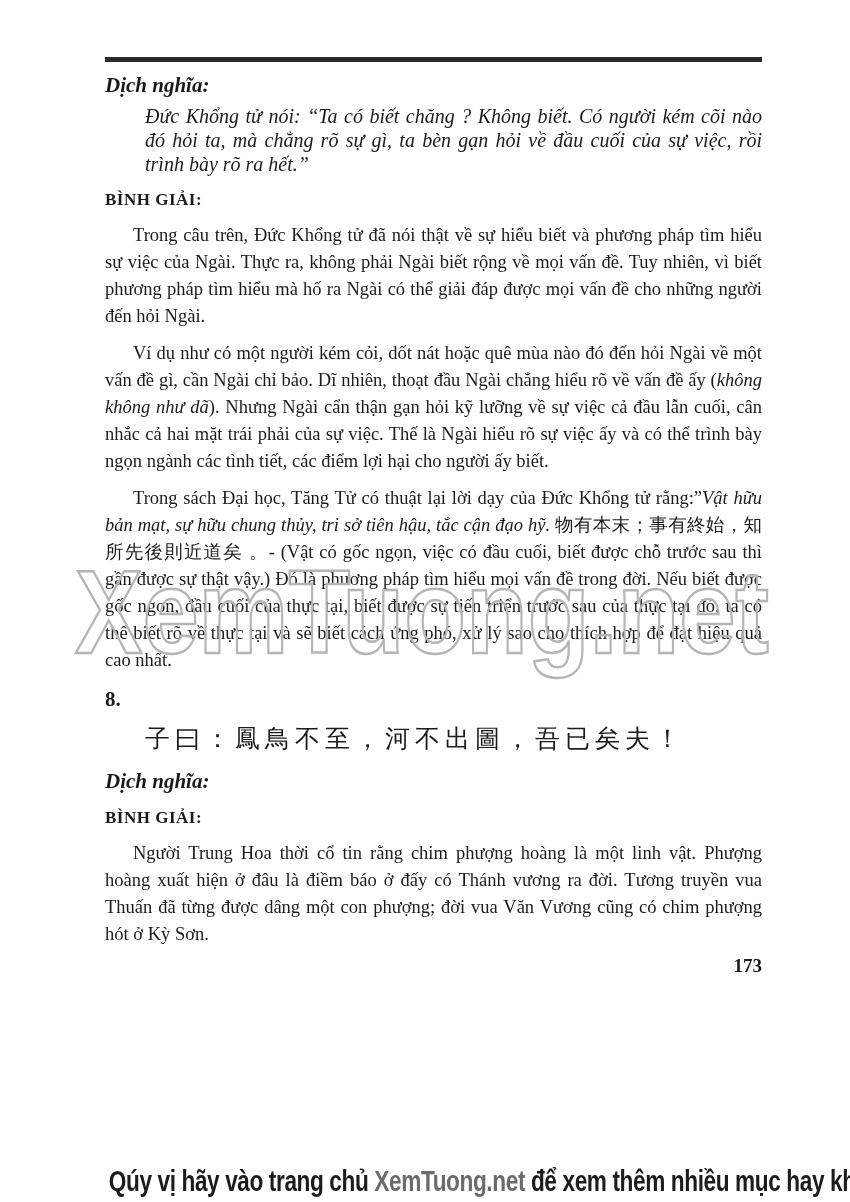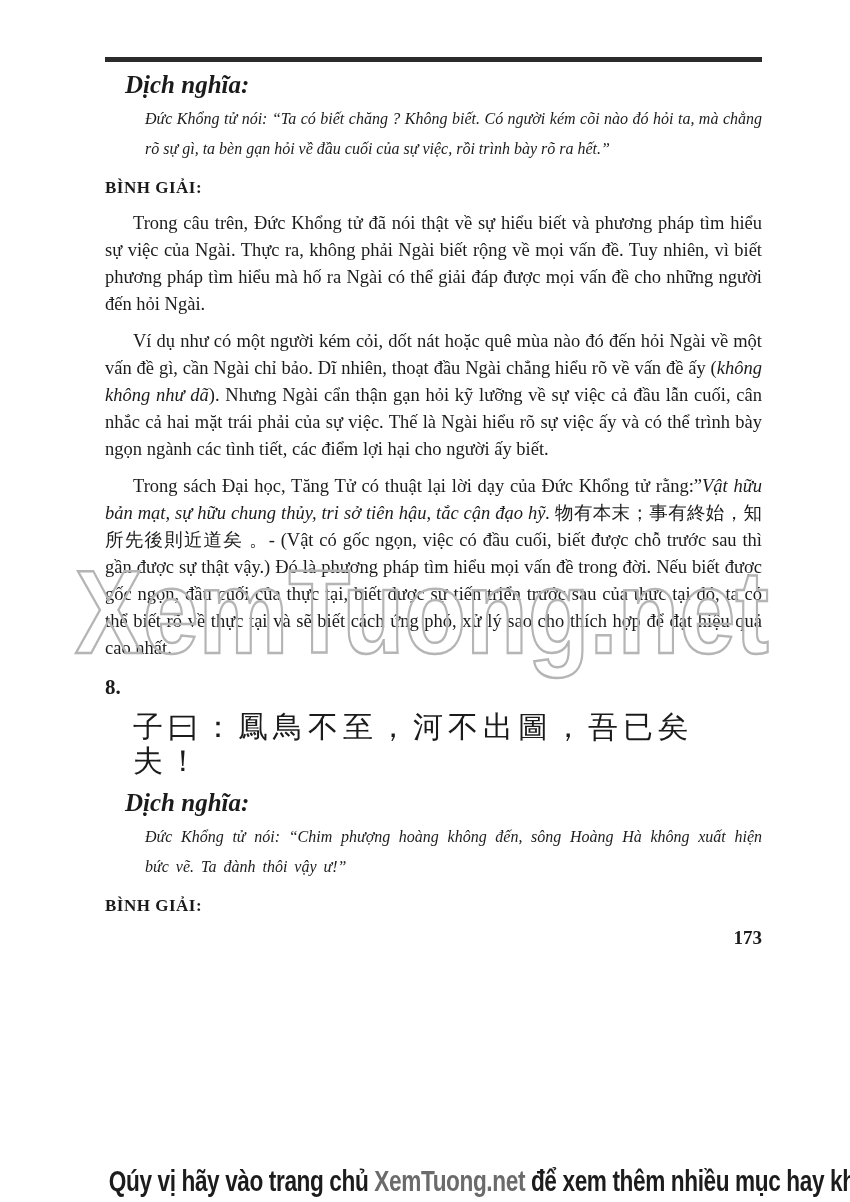--- a/index.html
+++ b/index.html
@@ -26,38 +26,37 @@
     line-height: 26px;
   }
   .double-rule {
     margin-top: 5px;
     height: 2px;
     border-top: 3px solid #2b2b2b;
     border-bottom: 2px solid #2b2b2b;
   }
   .h-italic {
     margin-top: 10px;
-    font-size: 25px;
+    font-size: 21px;
     font-weight: bold;
     font-style: italic;
     line-height: 26px;
-    margin-left: 20px;
   }
   .h-caps {
     font-size: 17px;
     font-weight: bold;
     line-height: 28px;
     letter-spacing: 0.5px;
   }
   .quote {
     margin-top: 6px;
     margin-left: 40px;
     font-style: italic;
-    font-size: 16px;
-    line-height: 30px;
+    font-size: 20px;
+    line-height: 24px;
     text-align: justify;
   }
   .quote.wide { word-spacing: 3px; }
   .para {
     margin-top: 8px;
     font-size: 18.5px;
     line-height: 27px;
     text-align: justify;
     text-indent: 28px;
   }
@@ -66,22 +65,22 @@
   .ital { font-style: italic; }
   .cjk-run { font-style: normal; }
   .section-no {
     margin-top: 12px;
     font-size: 21px;
     font-weight: bold;
     line-height: 26px;
   }
   .cjk-line {
     margin-top: 10px;
-    margin-left: 28px;
-    font-size: 30px;
+    margin-left: 40px;
+    font-size: 25px;
     line-height: 34px;
     letter-spacing: 5px;
   }
   .translit {
     margin-top: 8px;
     margin-left: 40px;
     font-style: italic;
     font-size: 19px;
     line-height: 28px;
   }
@@ -140,24 +139,24 @@
 
     <p class="para mt10"><span>Trong sách Đại học, Tăng Tử có thuật lại lời dạy của Đức Khổng tử rằng:”</span><span class="ital">Vật hữu bản mạt, sự hữu chung thủy, tri sở tiên hậu, tắc cận đạo hỹ. </span><span class="cjk-run">物有本末；事有終始，知所先後則近道矣 。</span><span>- (Vật có gốc ngọn, việc có đầu cuối, biết được chỗ trước sau thì gần được sự thật vậy.) Đó là phương pháp tìm hiểu mọi vấn đề trong đời. Nếu biết được gốc ngọn, đầu cuối của thực tại, biết được sự tiến triển trước sau của thực tại đó, ta có thể biết rõ về thực tại và sẽ biết cách ứng phó, xử lý sao cho thích hợp để đạt hiệu quả cao nhất.</span></p>
 
     <div class="section-no">8.</div>
 
     <div class="cjk-line">子曰：鳳鳥不至，河不出圖，吾已矣夫！</div>
 
 
     <div class="h-italic mt12">Dịch nghĩa:</div>
 
-    <p class="quote wide">Đức Khổng tử nói: “Chim phượng hoàng không đến, sông Hoàng Hà không xuất hiện bức vẽ. Ta đành thôi vậy ư!”</p>
 
     <div class="h-caps mt10">BÌNH GIẢI:</div>
 
+    <p class="para">Người Trung Hoa thời cổ tin rằng chim phượng hoàng là một linh vật. Phượng hoàng xuất hiện ở đâu là điềm báo ở đấy có Thánh vương ra đời. Tương truyền vua Thuấn đã từng được dâng một con phượng; đời vua Văn Vương cũng có chim phượng hót ở Kỳ Sơn.</p>
 
     <div class="page-number">173</div>
   </div>
 
   <svg class="watermark" width="700" height="150" viewBox="0 0 700 150">
     <text x="350" y="113" text-anchor="middle" font-family="Liberation Sans, DejaVu Sans, sans-serif" font-size="118" font-weight="bold" fill="none" stroke="#b5b5b5" stroke-width="2.5" textLength="694" lengthAdjust="spacingAndGlyphs">XemTuong.net</text>
   </svg>
 
   <div class="footer">
     <span class="squeeze"><span>Qúy vị hãy vào trang chủ </span><span class="brand">XemTuong.net</span><span> để xem thêm nhiều mục hay khác</span></span>

